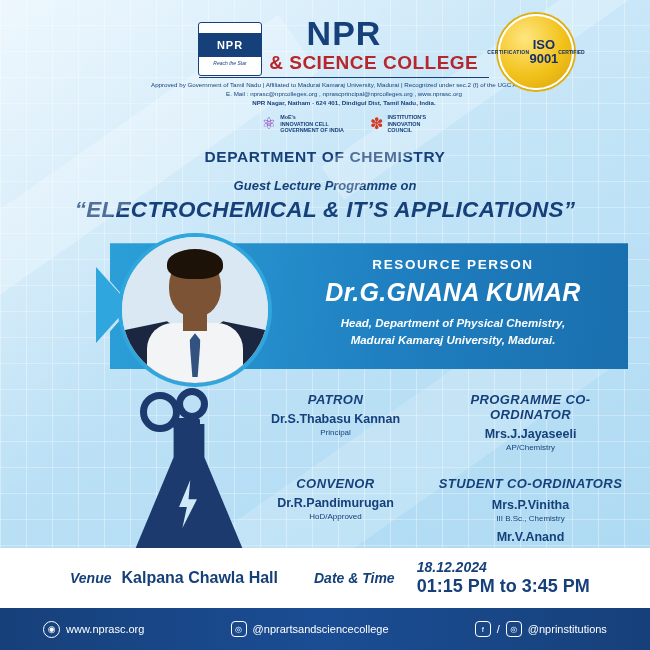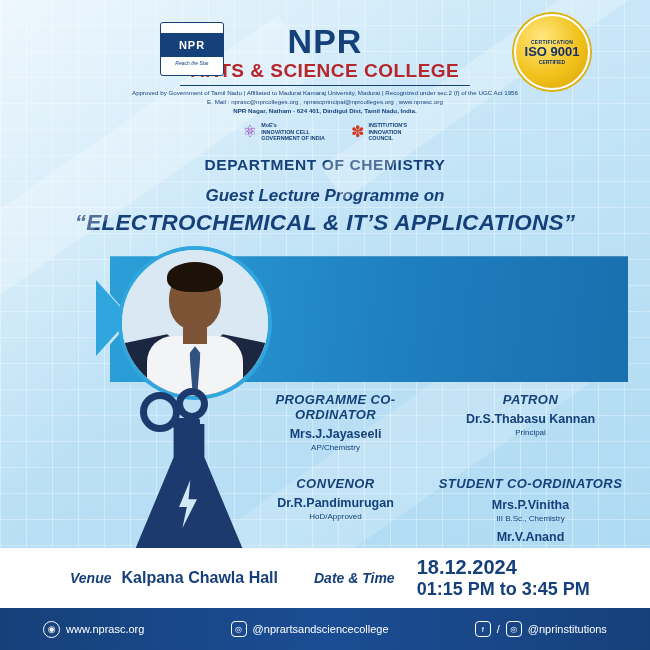--- a/index.html
+++ b/index.html
@@ -18,21 +18,21 @@
       linear-gradient(160deg,#d8eefb 0%,#bfe2f6 45%,#a9d8f2 100%);
     overflow:hidden;
   }
   
   .streak{position:absolute;background:rgba(255,255,255,.25);transform:rotate(-35deg);pointer-events:none;}
   .s1{width:460px;height:70px;left:-120px;top:140px;}
   .s2{width:360px;height:40px;left:300px;top:60px;}
   .s3{width:520px;height:90px;left:120px;top:430px;background:rgba(255,255,255,.18);}
 
   
-  .header{position:relative;padding:20px 10px 2px;text-align:center;}
+  .header{position:relative;padding:12px 10px 2px;text-align:center;margin-left:38px;}
   .npr-logo{
     position:absolute;left:160px;top:22px;width:62px;height:52px;
     background:#ffffff;border:1px solid #16407a;border-radius:3px;
     display:flex;flex-direction:column;align-items:center;justify-content:center;
   }
   .npr-logo .mark{
     width:100%;height:24px;background:#16407a;color:#fff;font-size:11px;font-weight:bold;
     display:flex;align-items:center;justify-content:center;letter-spacing:1px;
   }
   .npr-logo .tag{font-size:5px;color:#16407a;margin-top:3px;font-style:italic;}
@@ -42,40 +42,40 @@
   }
   .title-asc{
     font-size:19px;font-weight:bold;color:#b6262b;letter-spacing:.5px;margin-top:2px;
   }
   .rule{width:290px;height:1px;background:#16407a;margin:3px auto;}
   .addr1{font-size:6.2px;color:#16407a;line-height:1.45;}
   .addr2{font-size:6.2px;color:#16407a;line-height:1.45;}
   .addr3{font-size:6.2px;color:#16407a;font-weight:bold;line-height:1.45;}
 
   .iso{
-    position:absolute;right:60px;top:14px;width:72px;height:72px;border-radius:50%;
+    position:absolute;right:76px;top:14px;width:72px;height:72px;border-radius:50%;
     background:radial-gradient(circle at 35% 30%, #ffe680 0%, #f2c21c 55%, #d9a407 100%);
     border:2px solid #fff;box-shadow:0 0 0 2px #e0b010;
-    display:flex;flex-direction:column;align-items:center;justify-content:center;color:#15306b;
+    display:flex;flex-direction:row;align-items:center;justify-content:center;color:#15306b;
   }
   .iso .top{font-size:5px;font-weight:bold;letter-spacing:.3px;}
   .iso .mid{font-size:13px;font-weight:bold;line-height:1.05;}
   .iso .bot{font-size:5px;font-weight:bold;}
 
   .cells{display:flex;justify-content:center;gap:26px;margin-top:6px;align-items:center;}
   .cell{display:flex;align-items:center;gap:4px;}
   .cell .glyph{font-size:16px;line-height:1;}
   .cell .txt{font-size:5.4px;color:#16407a;font-weight:bold;text-align:left;line-height:1.25;}
 
   .dept{
     text-align:center;margin-top:12px;font-size:15.5px;font-weight:bold;
     color:#16407a;letter-spacing:.6px;
   }
   .guest{
-    text-align:center;margin-top:12px;font-size:17px;font-style:italic;font-weight:bold;
+    text-align:center;margin-top:12px;font-size:13px;font-style:italic;font-weight:bold;
     color:#16407a;
   }
   .topic{
     text-align:center;margin-top:4px;font-size:22.5px;font-weight:bold;font-style:italic;
     color:#16407a;letter-spacing:.3px;
   }
 
   
   .band{position:relative;margin-top:16px;height:140px;}
   .band-bg{
@@ -133,21 +133,21 @@
 
   
   .venue{
     position:absolute;left:0;right:0;bottom:42px;height:60px;
     background:#ffffff;display:flex;align-items:center;
   }
   .v-label{font-size:14px;font-style:italic;font-weight:bold;color:#16407a;margin-left:70px;}
   .v-val{font-size:16px;font-weight:bold;color:#16407a;margin-left:10px;}
   .d-label{font-size:14px;font-style:italic;font-weight:bold;color:#16407a;margin-left:36px;}
   .d-val{margin-left:22px;text-align:left;color:#16407a;font-weight:bold;line-height:1.2;}
-  .d-val .d1{font-size:20px;}
+  .d-val .d1{font-size:14px;font-style:italic;}
   .d-val .d2{font-size:18px;}
 
   
   .footer{
     position:absolute;left:0;right:0;bottom:0;height:42px;
     background:linear-gradient(90deg,#16407a 0%,#1b4d94 50%,#16407a 100%);
     display:flex;align-items:center;justify-content:space-around;color:#fff;
   }
   .fitem{display:flex;align-items:center;gap:6px;font-size:11px;}
   .ficon{
@@ -207,41 +207,49 @@
     <div class="photo">
       <div class="ph-bg"></div>
       <div class="ph-coat"></div>
       <div class="ph-shirt"></div>
       <div class="ph-neck"></div>
       <div class="ph-tie"></div>
       <div class="ph-head"></div>
       <div class="ph-hair"></div>
     </div>
 
+    <div class="rp-wrap">
+      <div class="rp-label">RESOURCE PERSON</div>
+      <div class="rp-name">Dr.G.GNANA KUMAR</div>
+      <div class="rp-desig">
+        <span>Head, Department of Physical Chemistry,</span><br>
+        <span>Madurai Kamaraj University, Madurai.</span>
+      </div>
+    </div>
   </div>
 
   <div class="flask">
     <div class="bub b1"></div>
     <div class="bub b2"></div>
     <div class="fl-neck"></div>
     <div class="fl-body"></div>
     <div class="bolt"></div>
   </div>
 
   <div class="people">
     <div class="prow">
       <div class="pcol">
+        <div class="role">PATRON</div>
+        <div class="pname">Dr.S.Thabasu Kannan</div>
+        <div class="psub">Principal</div>
+      </div>
+      <div class="pcol">
         <div class="role">PROGRAMME CO-ORDINATOR</div>
         <div class="pname">Mrs.J.Jayaseeli</div>
         <div class="psub">AP/Chemistry</div>
-      </div>
-      <div class="pcol">
-        <div class="role">PATRON</div>
-        <div class="pname">Dr.S.Thabasu Kannan</div>
-        <div class="psub">Principal</div>
       </div>
     </div>
 
     <div class="gap"></div>
 
     <div class="prow">
       <div class="pcol">
         <div class="role">CONVENOR</div>
         <div class="pname">Dr.R.Pandimurugan</div>
         <div class="psub">HoD/Approved</div>

